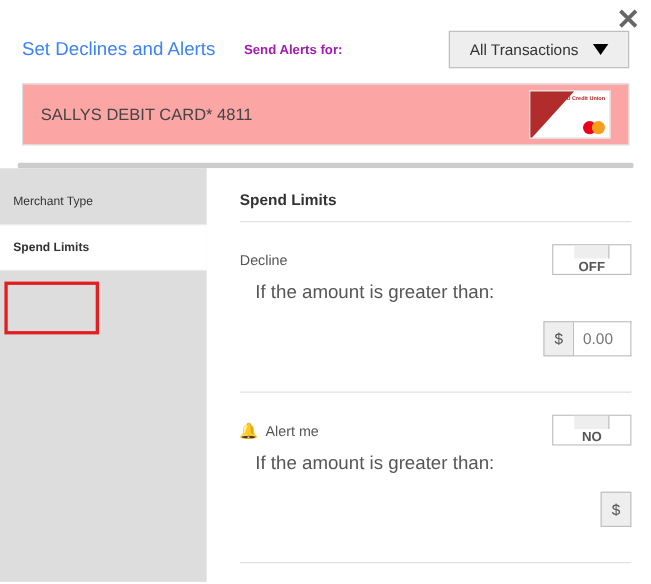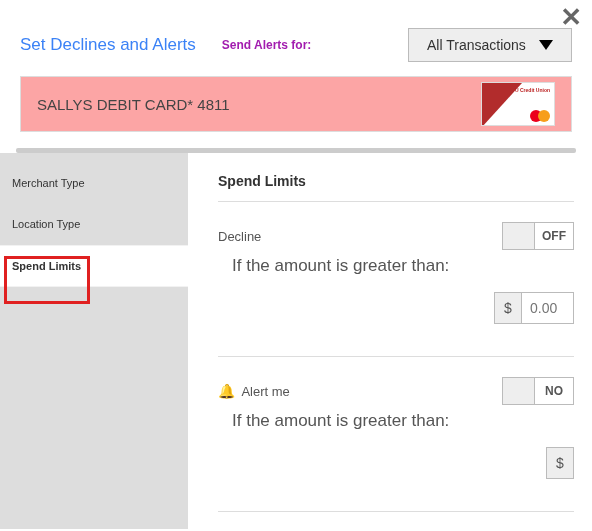--- a/index.html
+++ b/index.html
@@ -176,20 +176,21 @@
     color: #4a8a2a;
     font-size: 14px;
   }
   .toggle {
     width: 72px; height: 28px;
     border: 1px solid #bbb;
     display: flex;
     align-items: center;
     background: #fff;
     cursor: pointer;
+    flex-direction: column;
   }
   .toggle .knob {
     width: 32px; height: 100%;
     background: #eee;
     border-right: 1px solid #bbb;
   }
   .toggle .state {
     flex: 1;
     text-align: center;
     font-size: 12px;
@@ -252,21 +253,20 @@
         <span class="c2"></span>
       </div>
   </div>
 </div>
 
 <div class="thick-divider"></div>
 
 <div class="body-flex">
   <div class="sidebar">
     <div class="side-item">Merchant Type</div>
-    <div class="side-item">Location Type</div>
     <div class="side-item active">Spend Limits</div>
   </div>
 
   <div class="main">
     <div class="panel-title">Spend Limits</div>
     <hr class="hr">
 
     <div class="setting-block">
       <div class="setting-row">
         <div class="setting-label">Decline</div>

